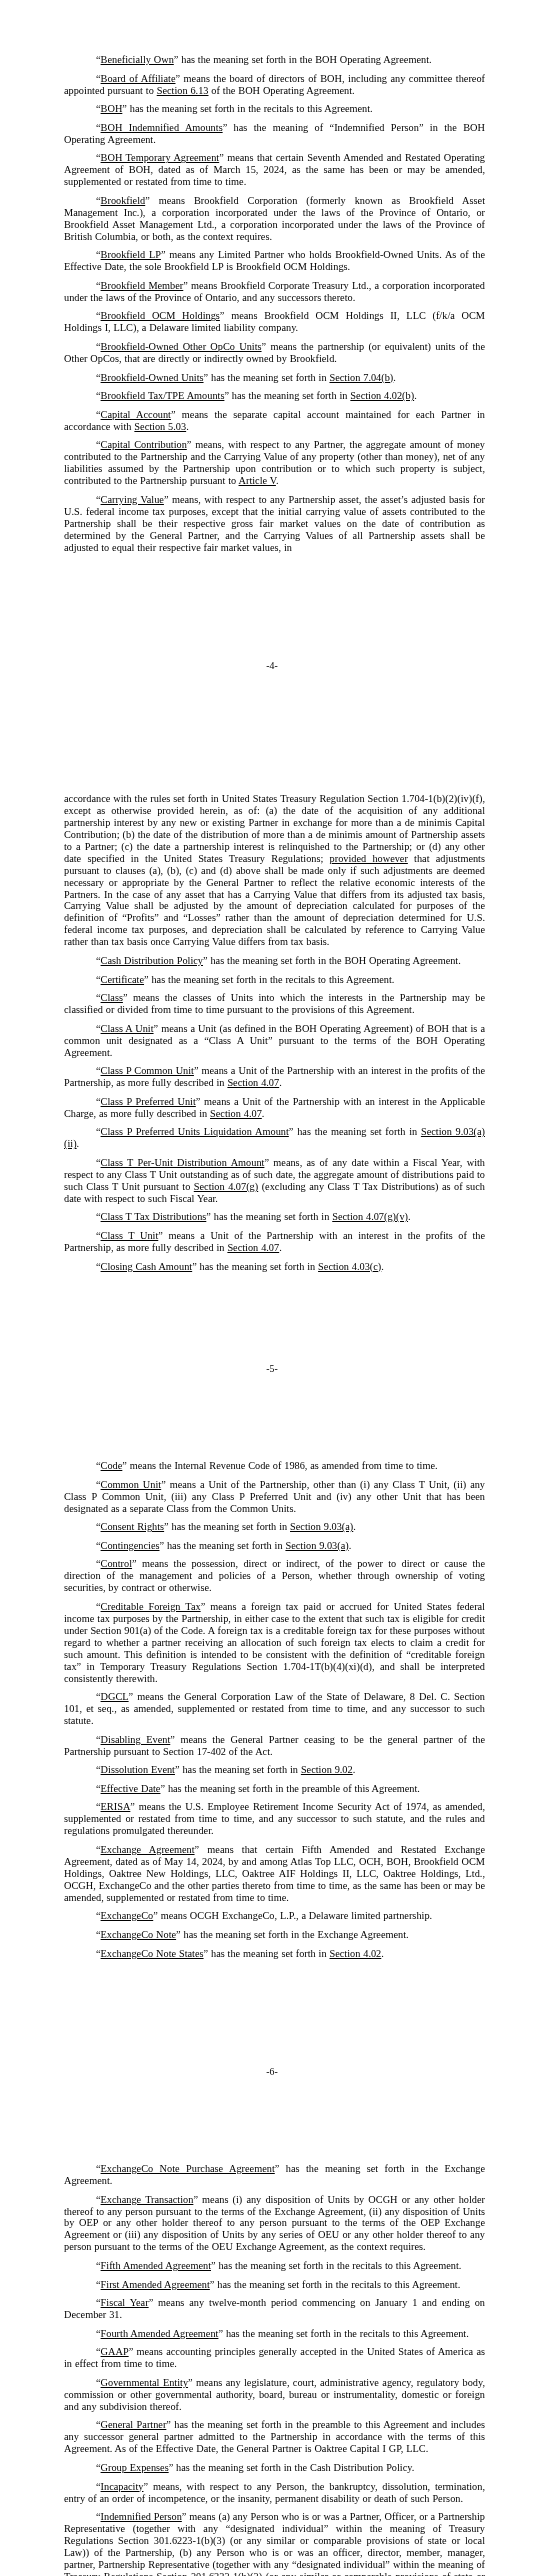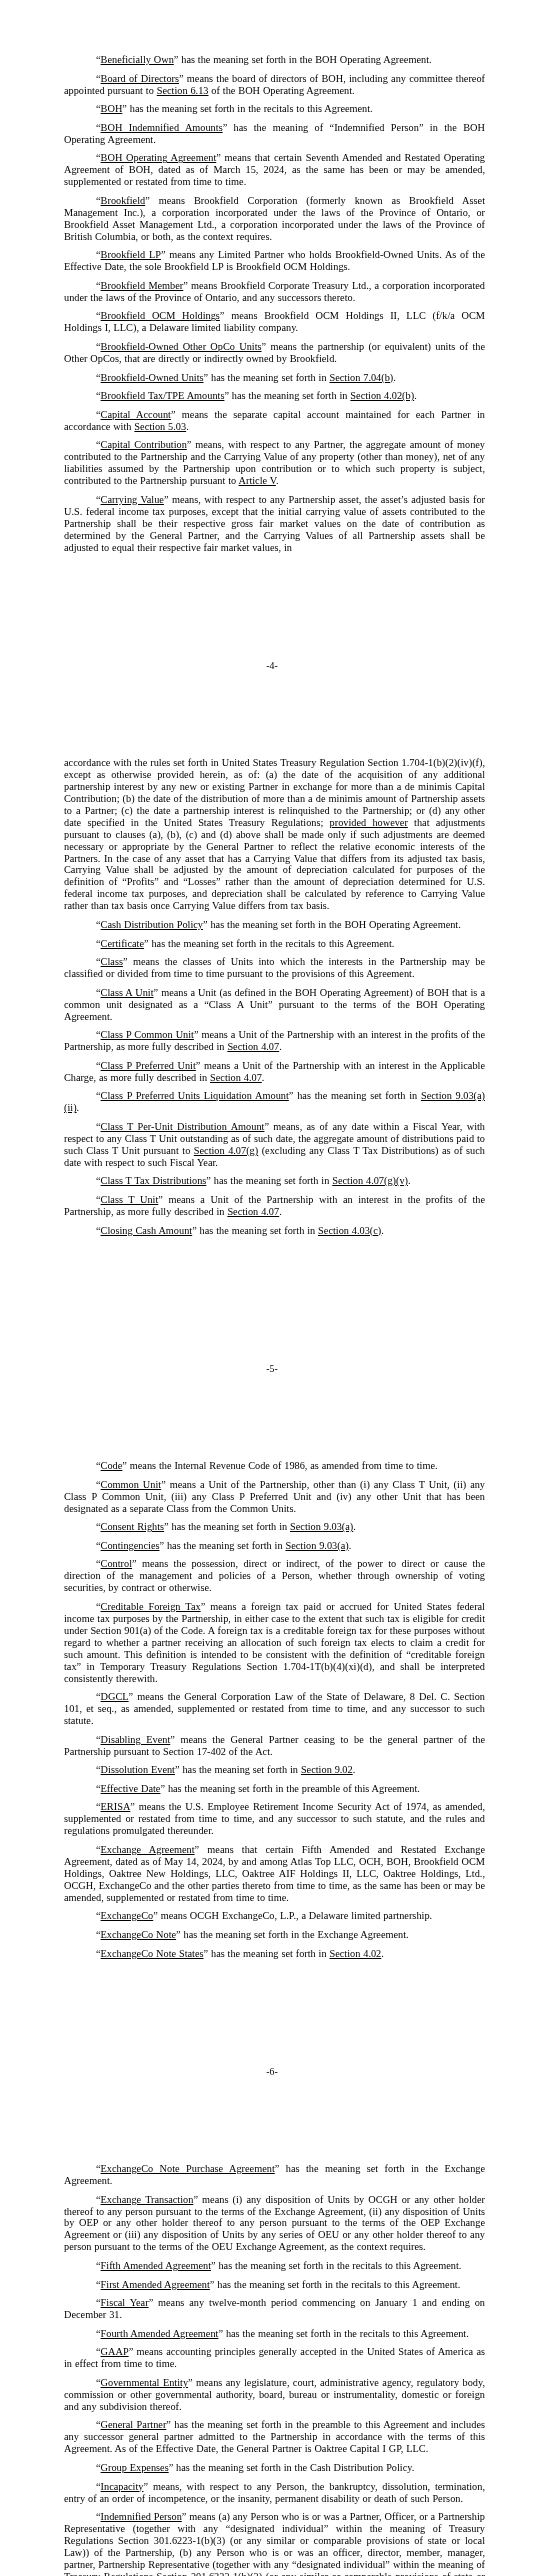--- a/index.html
+++ b/index.html
@@ -29,44 +29,45 @@
   .para {
     font-size: 10.3px;
     line-height: 1.16;
     text-align: justify;
     text-indent: 32px;
     margin: 0 0 6.7px 0;
     word-spacing: 0.3px;
   }
   .para.no-indent {
     text-indent: 0;
+    margin-top: 36px;
   }
   .u {
     text-decoration: underline;
   }
   .page-footer {
     position: absolute;
     bottom: 32px;
     left: 0;
     width: 100%;
     text-align: center;
     font-size: 9.8px;
   }
 </style>
 </head>
 <body>
 
 <div class="document">
     <div class="page">
       <div class="page-body">
         <p class="para">“<span class="u">Beneficially Own</span>” has the meaning set forth in the BOH Operating Agreement.</p>
-        <p class="para">“<span class="u">Board of Directors</span>” means the board of directors of BOH, including any committee thereof appointed pursuant to <span class="u">Section 6.13</span> of the BOH Operating Agreement.</p>
+        <p class="para">“<span class="u">Board of Affiliate</span>” means the board of directors of BOH, including any committee thereof appointed pursuant to <span class="u">Section 6.13</span> of the BOH Operating Agreement.</p>
         <p class="para">“<span class="u">BOH</span>” has the meaning set forth in the recitals to this Agreement.</p>
         <p class="para">“<span class="u">BOH Indemnified Amounts</span>” has the meaning of “Indemnified Person” in the BOH Operating Agreement.</p>
-        <p class="para">“<span class="u">BOH Operating Agreement</span>” means that certain Seventh Amended and Restated Operating Agreement of BOH, dated as of March 15, 2024, as the same has been or may be amended, supplemented or restated from time to time.</p>
+        <p class="para">“<span class="u">BOH Temporary Agreement</span>” means that certain Seventh Amended and Restated Operating Agreement of BOH, dated as of March 15, 2024, as the same has been or may be amended, supplemented or restated from time to time.</p>
         <p class="para">“<span class="u">Brookfield</span>” means Brookfield Corporation (formerly known as Brookfield Asset Management Inc.), a corporation incorporated under the laws of the Province of Ontario, or Brookfield Asset Management Ltd., a corporation incorporated under the laws of the Province of British Columbia, or both, as the context requires.</p>
         <p class="para">“<span class="u">Brookfield LP</span>” means any Limited Partner who holds Brookfield-Owned Units. As of the Effective Date, the sole Brookfield LP is Brookfield OCM Holdings.</p>
         <p class="para">“<span class="u">Brookfield Member</span>” means Brookfield Corporate Treasury Ltd., a corporation incorporated under the laws of the Province of Ontario, and any successors thereto.</p>
         <p class="para">“<span class="u">Brookfield OCM Holdings</span>” means Brookfield OCM Holdings II, LLC (f/k/a OCM Holdings I, LLC), a Delaware limited liability company.</p>
         <p class="para">“<span class="u">Brookfield-Owned Other OpCo Units</span>” means the partnership (or equivalent) units of the Other OpCos, that are directly or indirectly owned by Brookfield.</p>
         <p class="para">“<span class="u">Brookfield-Owned Units</span>” has the meaning set forth in <span class="u">Section 7.04(b)</span>.</p>
         <p class="para">“<span class="u">Brookfield Tax/TPE Amounts</span>” has the meaning set forth in <span class="u">Section 4.02(b)</span>.</p>
         <p class="para">“<span class="u">Capital Account</span>” means the separate capital account maintained for each Partner in accordance with <span class="u">Section 5.03</span>.</p>
         <p class="para">“<span class="u">Capital Contribution</span>” means, with respect to any Partner, the aggregate amount of money contributed to the Partnership and the Carrying Value of any property (other than money), net of any liabilities assumed by the Partnership upon contribution or to which such property is subject, contributed to the Partnership pursuant to <span class="u">Article V</span>.</p>
         <p class="para">“<span class="u">Carrying Value</span>” means, with respect to any Partnership asset, the asset’s adjusted basis for U.S. federal income tax purposes, except that the initial carrying value of assets contributed to the Partnership shall be their respective gross fair market values on the date of contribution as determined by the General Partner, and the Carrying Values of all Partnership assets shall be adjusted to equal their respective fair market values, in</p>

